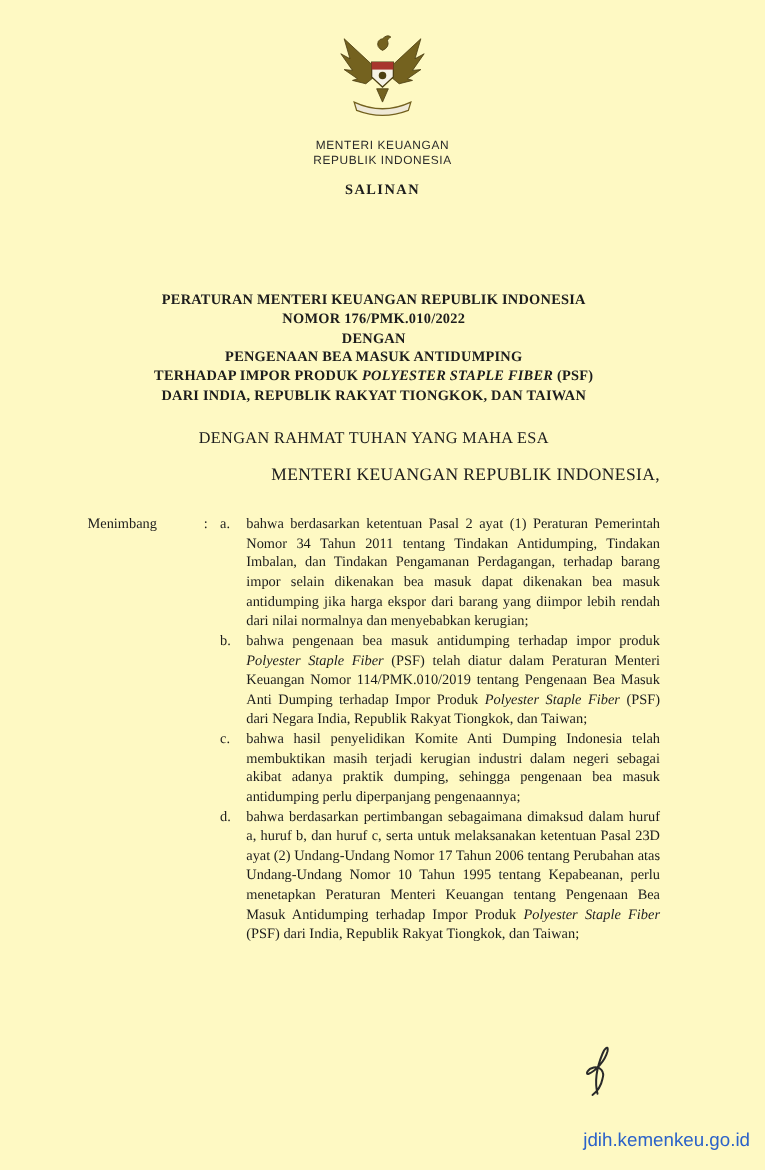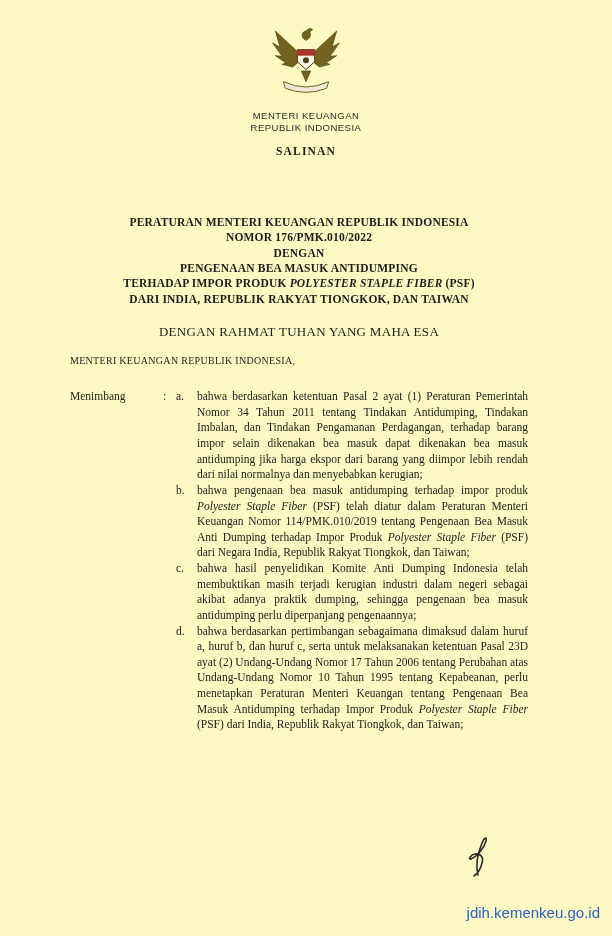--- a/index.html
+++ b/index.html
@@ -28,37 +28,37 @@
   .copy-label {
     margin-top: 10px;
     font-weight: bold;
     font-size: 11.5px;
     letter-spacing: 1.2px;
   }
 
   
   .content { padding: 0 84px 0 70px; }
   .title-block {
-    margin-top: 58px;
+    margin-top: 75px;
     text-align: center;
     font-weight: bold;
     font-size: 11.5px;
     line-height: 1.34;
     letter-spacing: 0.2px;
   }
   .invocation {
     margin-top: 17px;
     text-align: center;
     font-size: 13px;
     letter-spacing: 0.3px;
   }
   .authority {
     margin-top: 15px;
-    text-align: left;
-    font-size: 10px;
+    text-align: right;
+    font-size: 14px;
     letter-spacing: 0.3px;
   }
 
   
   .considering {
     margin-top: 23px;
     display: flex;
     font-size: 11.5px;
     line-height: 1.36;
   }

